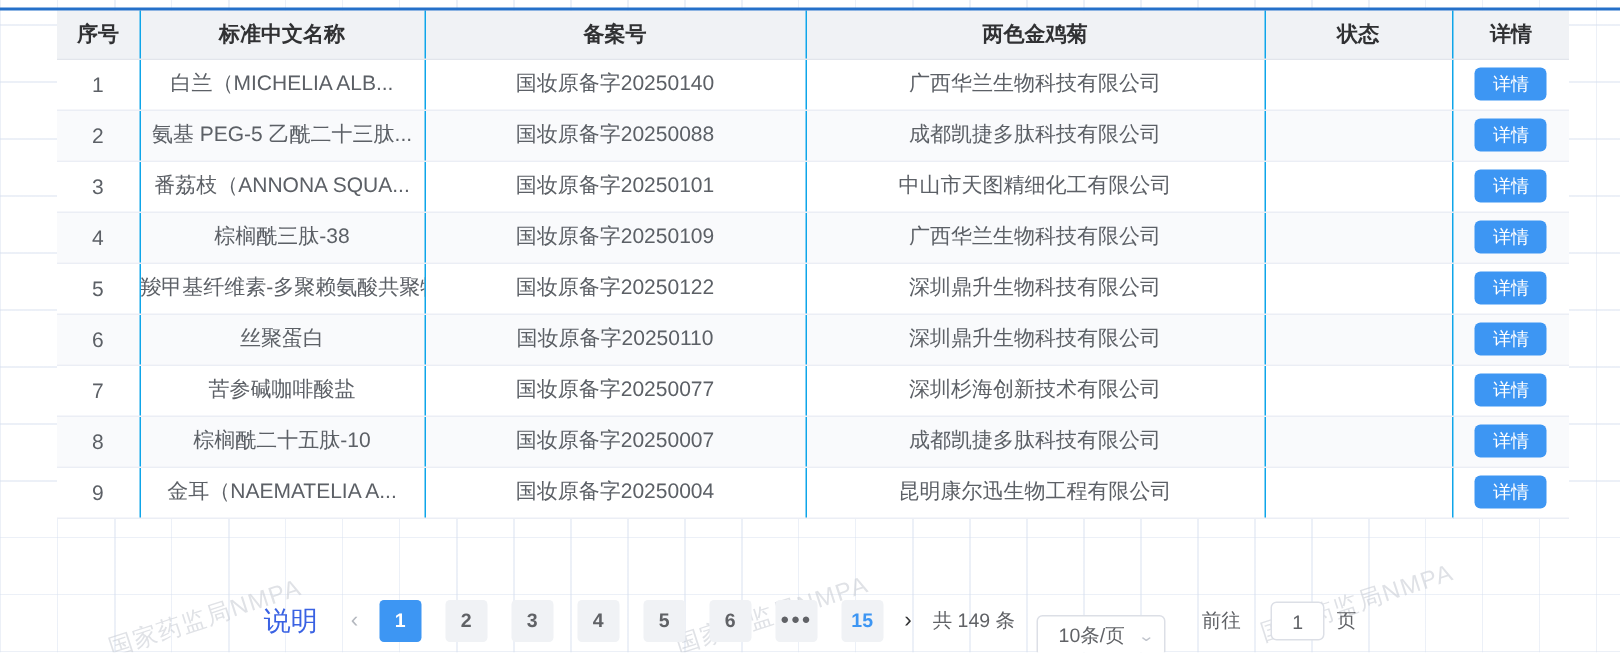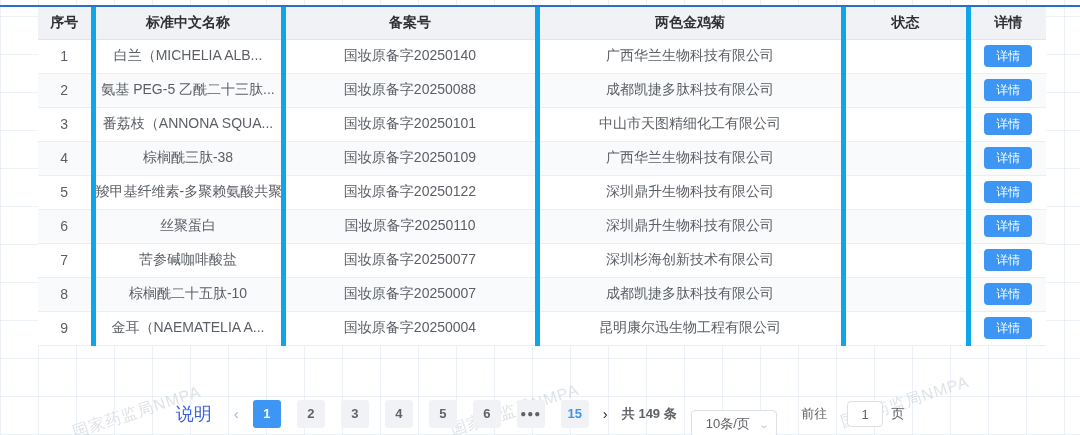--- a/index.html
+++ b/index.html
@@ -16,21 +16,21 @@
   .table-wrap { position:absolute; left:38px; top:7px; z-index:2; }
   table { border-collapse:collapse; table-layout:fixed; width:1008px; background:#fff; }
   th {
     background:#f0f2f5; color:#303133; font-size:14px; font-weight:bold;
     height:32px; text-align:center; border-bottom:1px solid #e2e5eb;
   }
   td {
     color:#5c6066; font-size:14px; text-align:center; height:34px;
     border-bottom:1px solid #ebeef5; background:#fff; overflow:hidden; white-space:nowrap;
   }
-  th:not(:last-child), td:not(:last-child) { border-right:5px solid #0ea5e9; }
+  th:not(:last-child), td:not(:last-child) { border-right:1px solid #0ea5e9; }
   tr.striped td { background:#f9fafc; }
 
   .detail-btn {
     display:inline-block; background:#3d96f3; color:#fff; font-size:12px;
     line-height:1; padding:5px 12px; border:none; border-radius:4px; cursor:pointer;
     font-family:inherit;
   }
 
   .pagination {
     position:absolute; left:0; top:390px; width:1080px; z-index:2;
@@ -41,21 +41,21 @@
   .pg-prev { color:#b4b8bf; }
   .pg-next { color:#303133; }
   .pg-num {
     min-width:28px; height:28px; line-height:28px; text-align:center;
     background:#f0f2f5; color:#606266; border-radius:3px; margin:0 8px;
     cursor:pointer; font-weight:bold; font-size:13px;
   }
   .pg-num.active { background:#3d96f3; color:#fff; }
   .pg-num.last { color:#3d96f3; }
   .pg-more { letter-spacing:1px; font-size:10px; }
-  .pg-total { margin:0 14px 0 8px;font-weight:bold; }
+  .pg-total { margin:0 14px 0 8px; }
   .pg-select {
     display:inline-flex; align-items:center; height:28px; border:1px solid #dcdfe6;
     border-radius:4px; background:#fff; padding:0 8px 0 14px; cursor:pointer; margin-right:24px;margin-top:20px;
   }
   .pg-select .chev { color:#c0c4cc; font-size:10px; margin-left:10px; transform:scaleX(1.4); }
   .pg-goto { display:inline-flex; align-items:center; }
   .pg-goto-label { margin-right:20px; }
   .pg-input {
     width:36px; height:26px; border:1px solid #dcdfe6; border-radius:4px;
     text-align:center; font-size:13px; color:#606266; outline:none; font-family:inherit;

